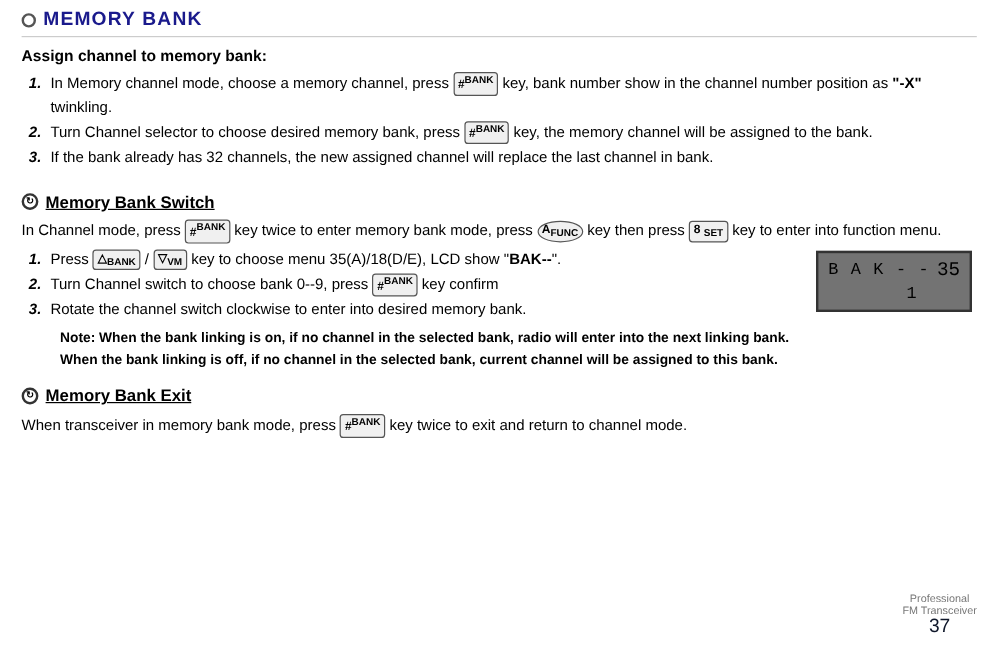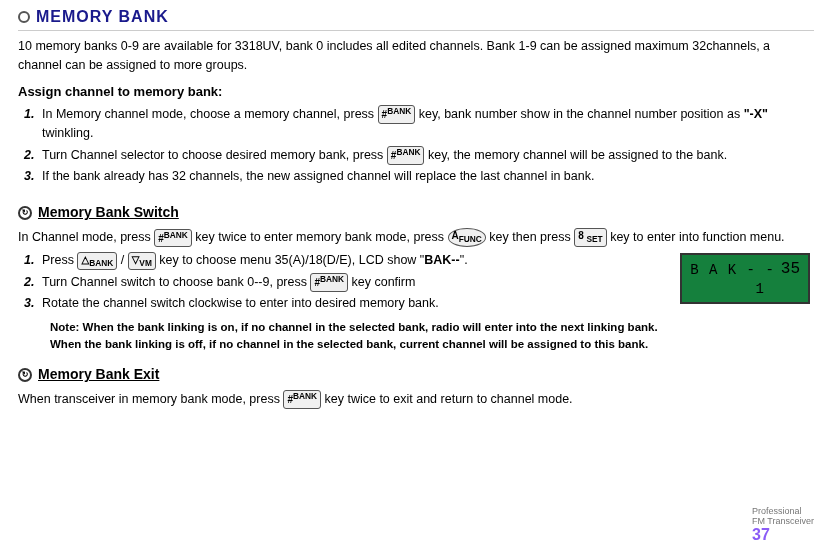--- a/index.html
+++ b/index.html
@@ -171,21 +171,21 @@
       padding: 4px 8px;
       margin-left: 8px;
       vertical-align: middle;
       line-height: 1.3;
       min-width: 110px;
     }
 
     .lcd-box-small {
       display: inline-block;
       border: 2px solid #333;
-      background: #15803d;
+      background: #737373;
       font-family: 'Courier New', monospace;
       font-size: 13px;
       padding: 4px 8px;
       margin-left: 8px;
       vertical-align: middle;
       line-height: 1.3;
       min-width: 90px;
     }
 
     .lcd-row {
@@ -206,36 +206,36 @@
     }
 
     
     .assign-section {
       position: relative;
     }
 
     
     .page-num {
       position: absolute;
-      bottom: 8px;
+      bottom: 20px;
       right: 18px;
       font-size: 11px;
       color: #555;
-      text-align: left;
+      text-align: center;
     }
 
     .page-num .brand {
       font-size: 9px;
       color: #777;
     }
 
     .page-num .num {
       font-size: 16px;
-      font-weight: bold;
-      color: #8b5cf6;
+      font-weight: normal;
+      color: #0f172a;
     }
 
     .bold-italic { font-weight: bold; font-style: italic; }
 
     .assign-header { font-weight: bold; font-size: 13px; margin-bottom: 3px; }
 
     .content-block { margin-bottom: 4px; }
   </style>
 </head>
 <body>
@@ -244,23 +244,20 @@
 
   <div class="header">
     <div class="header-title">
       <div class="bullet-icon"></div>
       <span class="header-title-text">MEMORY BANK</span>
     </div>
   </div>
 
   <div class="content">
 
-    <div class="intro-text">
-      <span>10 memory banks 0-9 are available for 3318UV, bank 0 includes all edited channels. Bank 1-9 can be assigned maximum 32channels, a channel can be assigned to more groups.</span>
-    </div>
 
     <div class="assign-section">
       <div class="assign-header">Assign channel to memory bank:</div>
 
       <div style="display:flex; align-items:flex-start;">
         <div style="flex:1;">
 
           <div class="list-item">
             <span class="list-num bold-italic">1.</span>
             <span class="list-text">

